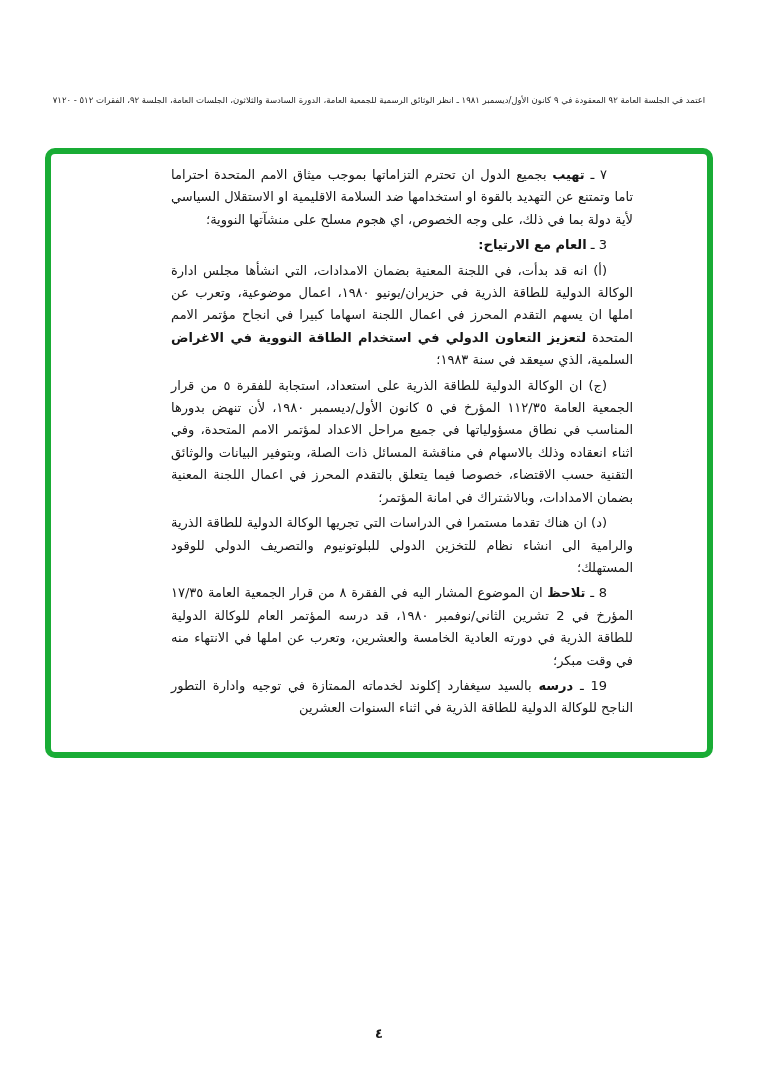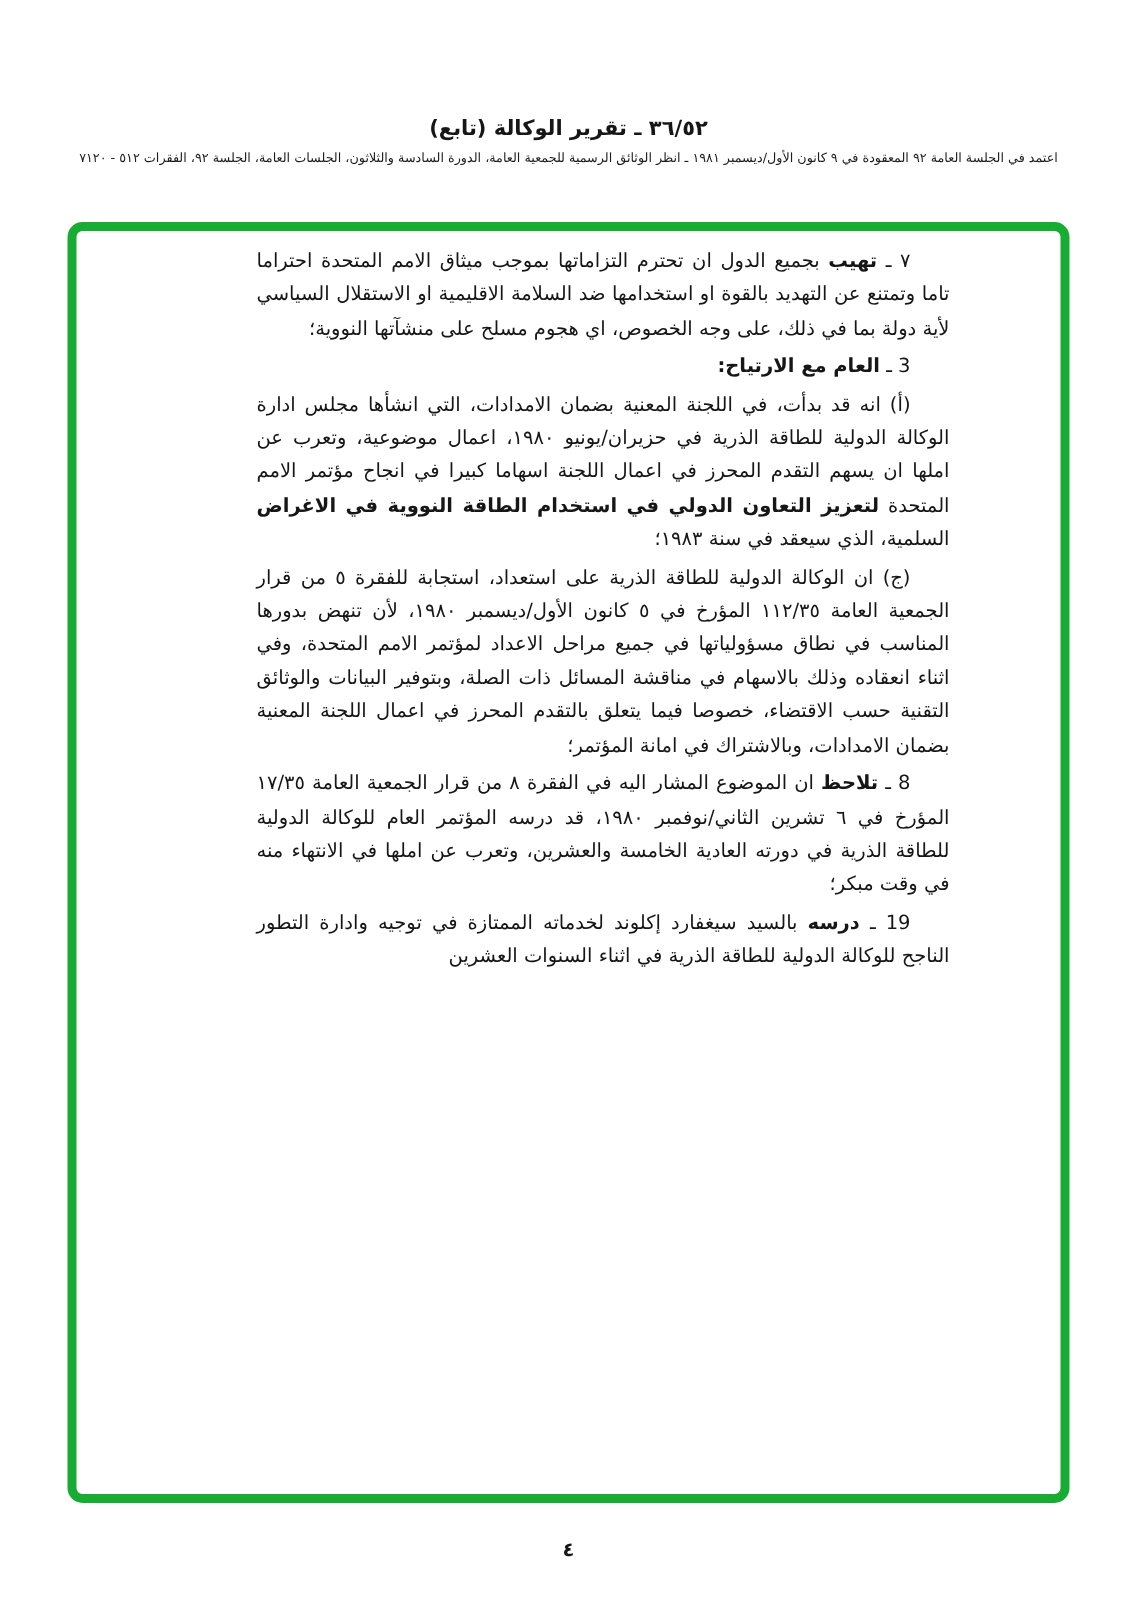--- a/index.html
+++ b/index.html
@@ -19,31 +19,31 @@
     right: 0;
     text-align: center;
     direction: rtl;
   }
   .h-line1 {
     font-size: 14px;
     font-weight: bold;
     letter-spacing: 0.5px;
   }
   .h-line2 {
-    margin-top: 7px;
+    margin-top: 17px;
     font-size: 8.5px;
     white-space: nowrap;
     color: #1c1c1c;
   }
   .res-box {
     position: absolute;
     left: 45px;
     top: 148px;
     width: 668px;
-    height: 854px;
+    height: 610px;
     box-sizing: border-box;
     border: 6px solid #19ac35;
     border-radius: 10px;
     padding: 10px 74px 0 120px;
     background: #ffffff;
   }
   .text-col {
     direction: rtl;
     text-align: justify;
     font-size: 13px;
@@ -63,31 +63,31 @@
     font-size: 13px;
     font-weight: bold;
   }
 </style>
 </head>
 <body>
 
 <div class="page" style="color: rgb(22, 22, 22);">
 
   <div class="doc-header">
-    <div class="h-line1">٣٦/٥٢ ـ تقرير الوكالة (تابع)</div>
     <div class="h-line2">اعتمد في الجلسة العامة ٩٢ المعقودة في ٩ كانون الأول/ديسمبر ١٩٨١ ـ انظر الوثائق الرسمية للجمعية العامة، الدورة السادسة والثلاثون، الجلسات العامة، الجلسة ٩٢، الفقرات ٥١٢ - ٧١٢٠</div>
   </div>
 
   <div class="res-box" style="border-color: rgb(25, 172, 53);">
     <div class="text-col">
         <p class="para"><span>٧ ـ </span><span class="bold-run">تهيب</span><span> بجميع الدول ان تحترم التزاماتها بموجب ميثاق الامم المتحدة احتراما تاما وتمتنع عن التهديد بالقوة او استخدامها ضد السلامة الاقليمية او الاستقلال السياسي لأية دولة بما في ذلك، على وجه الخصوص، اي هجوم مسلح على منشآتها النووية؛</span></p>
         <p class="para"><span>3 ـ </span><span class="bold-run">العام مع الارتياح:</span></p>
         <p class="para"><span>(أ) انه قد بدأت، في اللجنة المعنية بضمان الامدادات، التي انشأها مجلس ادارة الوكالة الدولية للطاقة الذرية في حزيران/يونيو ١٩٨٠، اعمال موضوعية، وتعرب عن املها ان يسهم التقدم المحرز في اعمال اللجنة اسهاما كبيرا في انجاح مؤتمر الامم المتحدة </span><span class="bold-run">لتعزيز التعاون الدولي في استخدام الطاقة النووية في الاغراض</span><span> السلمية، الذي سيعقد في سنة ١٩٨٣؛</span></p>
         <p class="para"><span>(ج) ان الوكالة الدولية للطاقة الذرية على استعداد، استجابة للفقرة ٥ من قرار الجمعية العامة ١١٢/٣٥ المؤرخ في ٥ كانون الأول/ديسمبر ١٩٨٠، لأن تنهض بدورها المناسب في نطاق مسؤولياتها في جميع مراحل الاعداد لمؤتمر الامم المتحدة، وفي اثناء انعقاده وذلك بالاسهام في مناقشة المسائل ذات الصلة، وبتوفير البيانات والوثائق التقنية حسب الاقتضاء، خصوصا فيما يتعلق بالتقدم المحرز في اعمال اللجنة المعنية بضمان الامدادات، وبالاشتراك في امانة المؤتمر؛</span></p>
-        <p class="para"><span>8 ـ </span><span class="bold-run">تلاحظ</span><span> ان الموضوع المشار اليه في الفقرة ٨ من قرار الجمعية العامة ١٧/٣٥ المؤرخ في ٦ تشرين الثاني/نوفمبر ١٩٨٠، قد درسه المؤتمر العام للوكالة الدولية للطاقة الذرية في دورته العادية الخامسة والعشرين، وتعرب عن املها في الانتهاء منه في وقت مبكر؛</span></p>
+        <p class="para"><span>(د) ان هناك تقدما مستمرا في الدراسات التي تجريها الوكالة الدولية للطاقة الذرية والرامية الى انشاء نظام للتخزين الدولي للبلوتونيوم والتصريف الدولي للوقود المستهلك؛</span></p>
+        <p class="para"><span>8 ـ </span><span class="bold-run">تلاحظ</span><span> ان الموضوع المشار اليه في الفقرة ٨ من قرار الجمعية العامة ١٧/٣٥ المؤرخ في 2 تشرين الثاني/نوفمبر ١٩٨٠، قد درسه المؤتمر العام للوكالة الدولية للطاقة الذرية في دورته العادية الخامسة والعشرين، وتعرب عن املها في الانتهاء منه في وقت مبكر؛</span></p>
         <p class="para"><span>19 ـ </span><span class="bold-run">درسه</span><span> بالسيد سيغفارد إكلوند لخدماته الممتازة في توجيه وادارة التطور الناجح للوكالة الدولية للطاقة الذرية في اثناء السنوات العشرين</span></p>
       </div>
   </div>
 
   <div class="page-footer">
     <span>٤</span>
   </div>
 
 </div>
 

